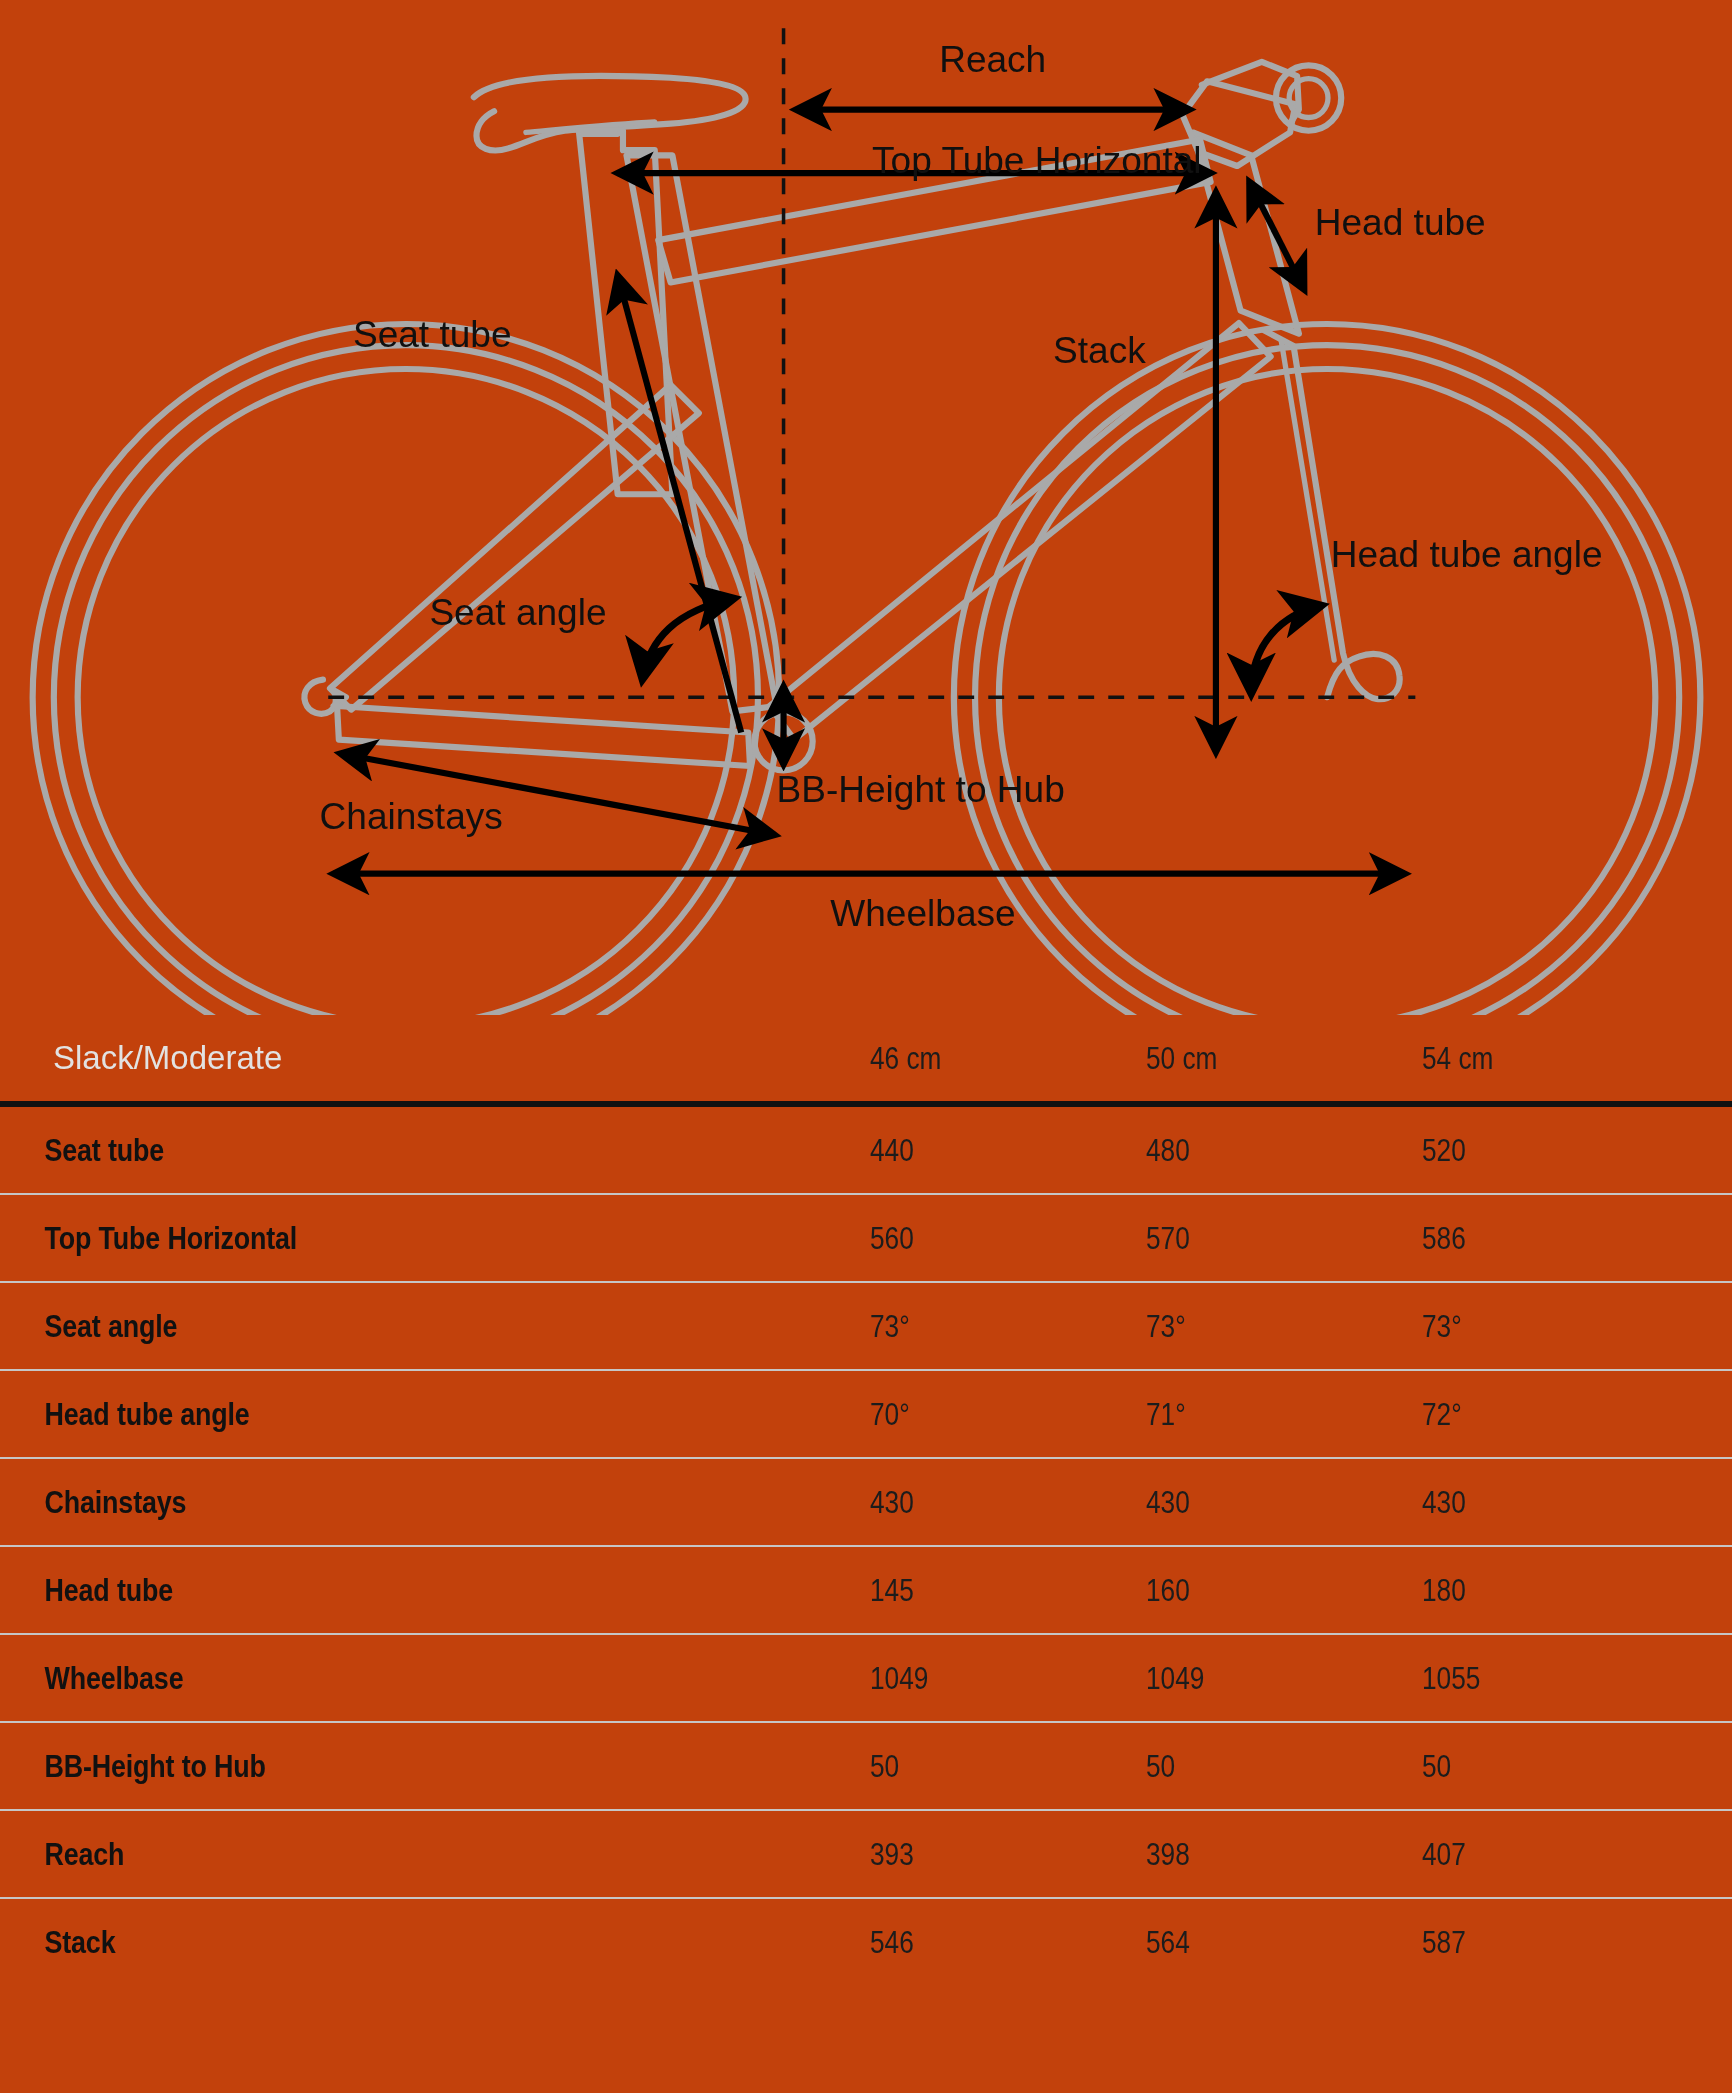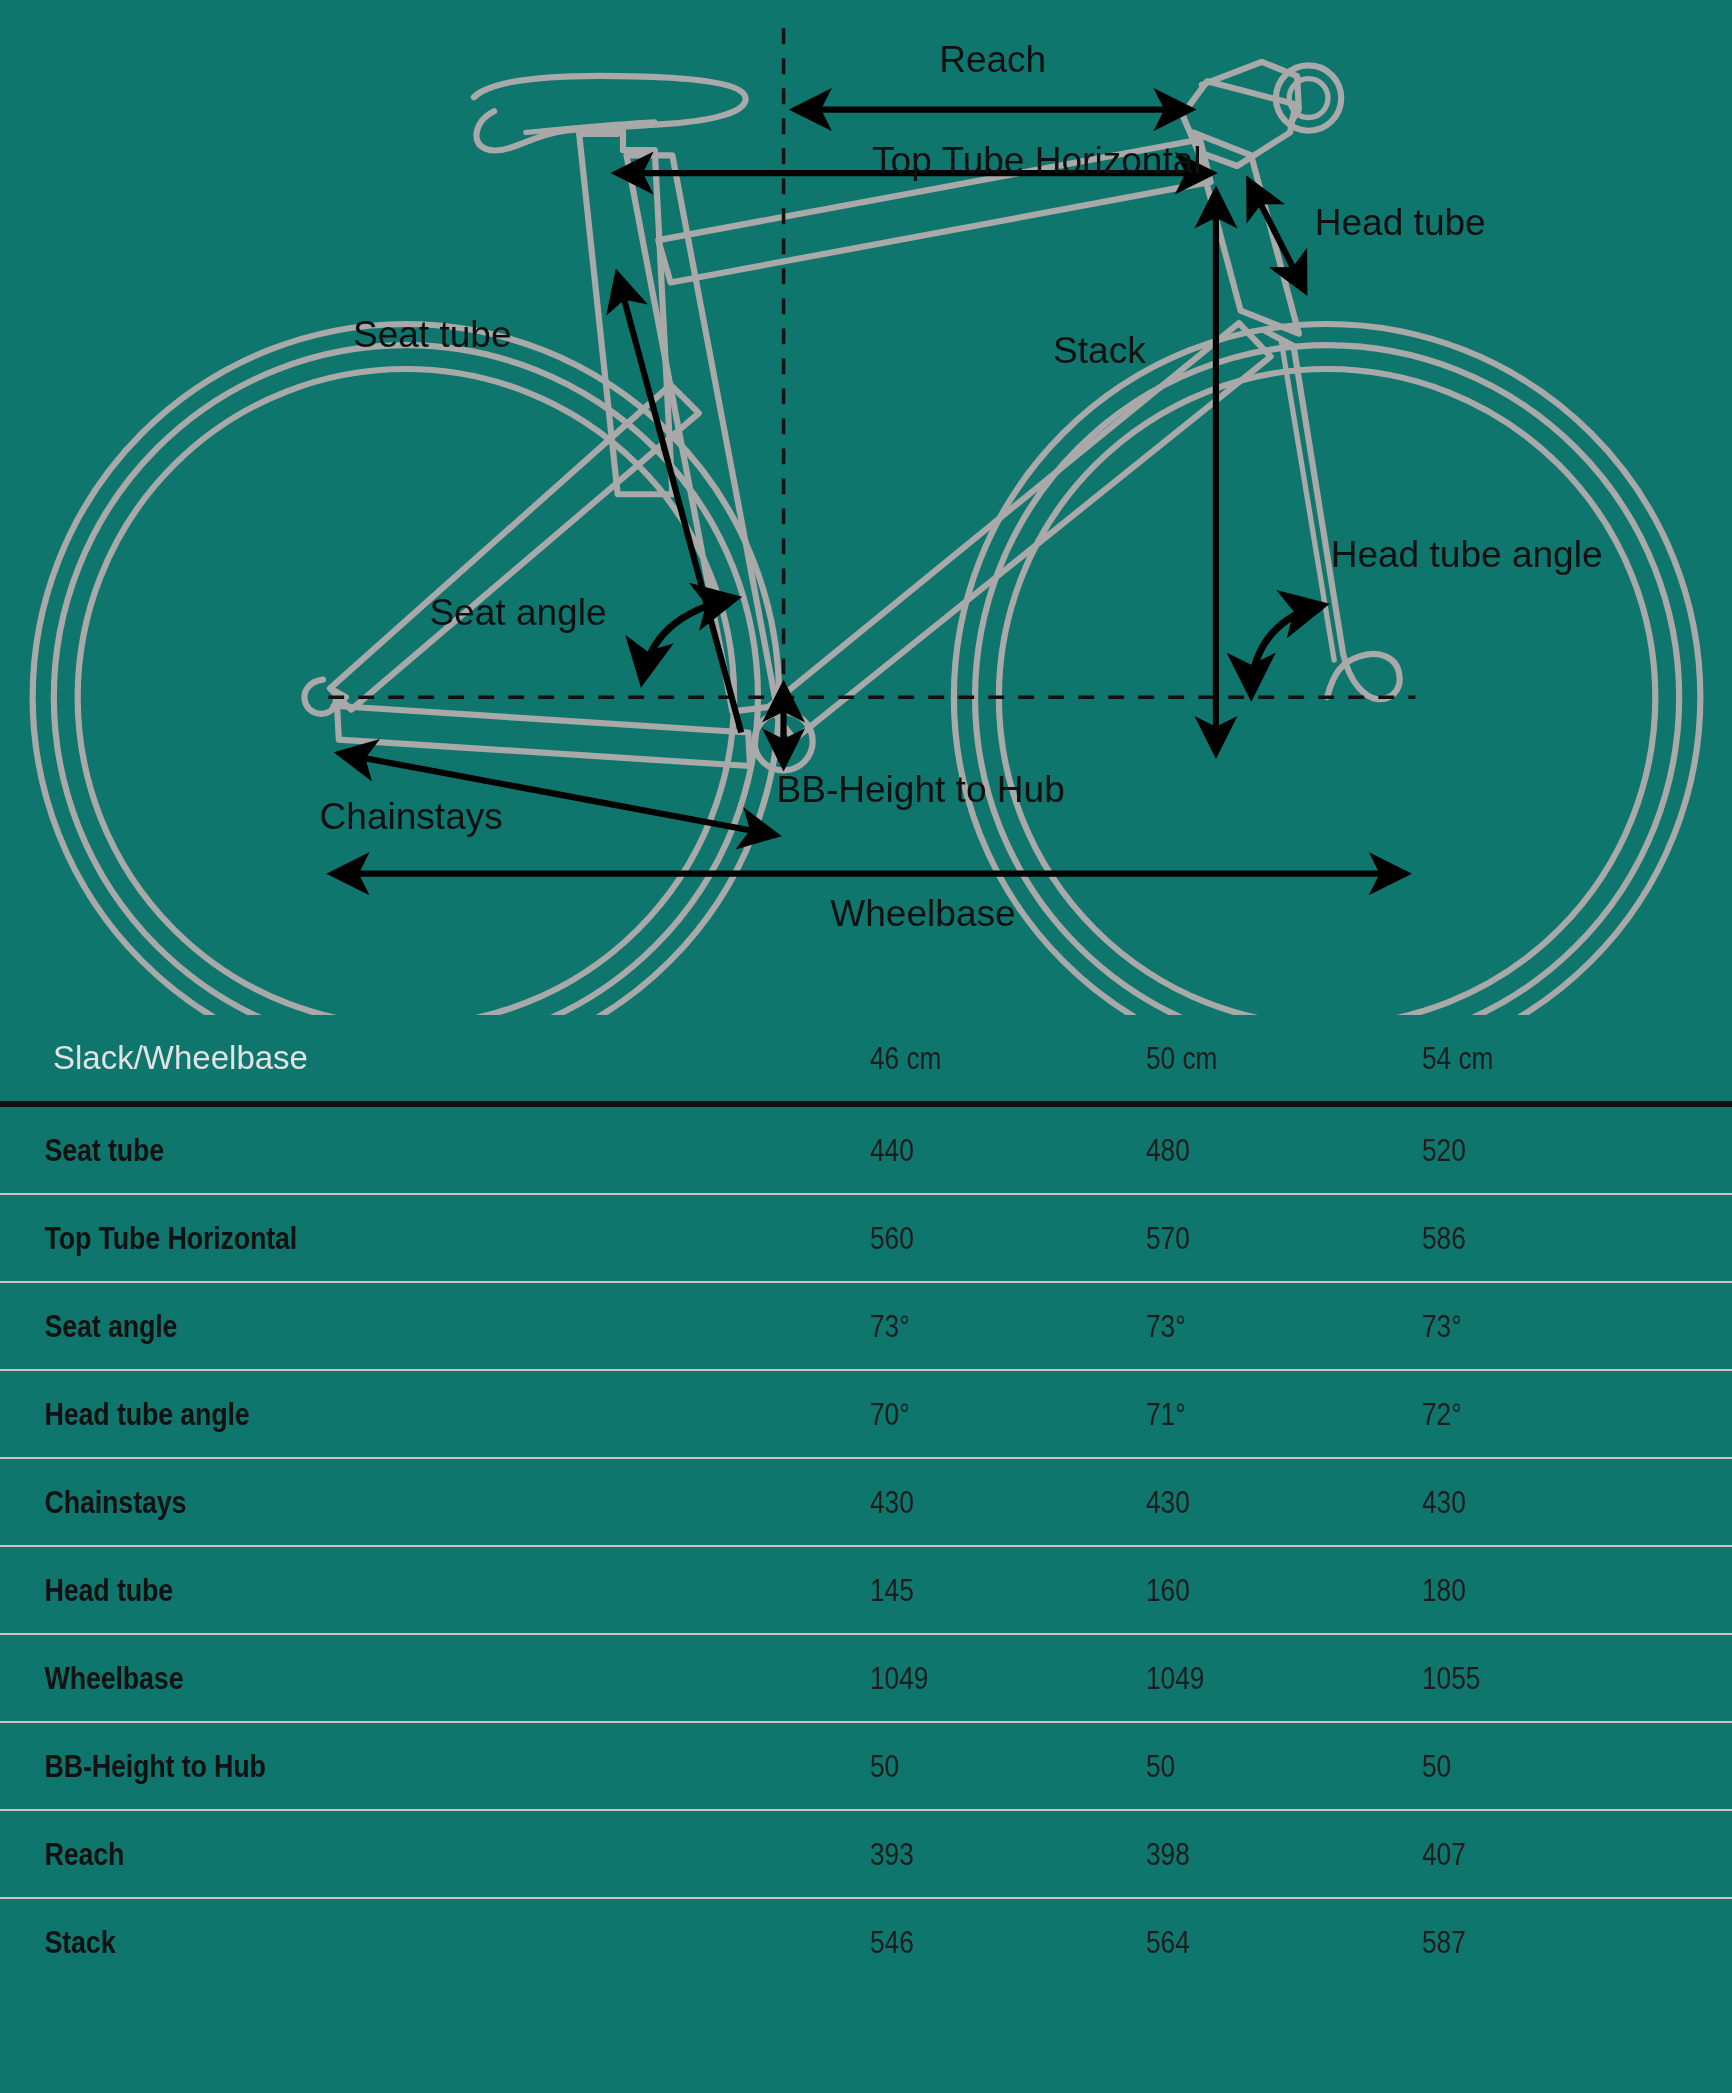--- a/index.html
+++ b/index.html
@@ -10,21 +10,21 @@
   }
   body {
     font-family: "Liberation Sans", sans-serif;
     color: #1a1a1a;
     -webkit-font-smoothing: antialiased;
   }
   #page {
     position: relative;
     width: 1733px;
     height: 2094px;
-    background: #0f766e;
+    background: #c2410c;
     overflow: hidden;
   }
 
   
   #diagram-wrap {
     position: absolute;
     left: 0;
     top: 0;
     width: 1733px;
     height: 1015px;
@@ -302,21 +302,21 @@
     <colgroup>
       <col class="c-label">
         <col class="c-size">
         <col class="c-size">
       <col class="c-size">
         <col class="c-tail">
     </colgroup>
     <thead>
       <tr class="hdr-row">
         <th>
-          <span class="hdr-title">Slack/Wheelbase</span>
+          <span class="hdr-title">Slack/Moderate</span>
         </th>
         <th>
           <span class="hdr-size">46 cm</span>
         </th>
         <th>
           <span class="hdr-size">50 cm</span>
         </th>
         <th>
           <span class="hdr-size">54 cm</span>
         </th>

